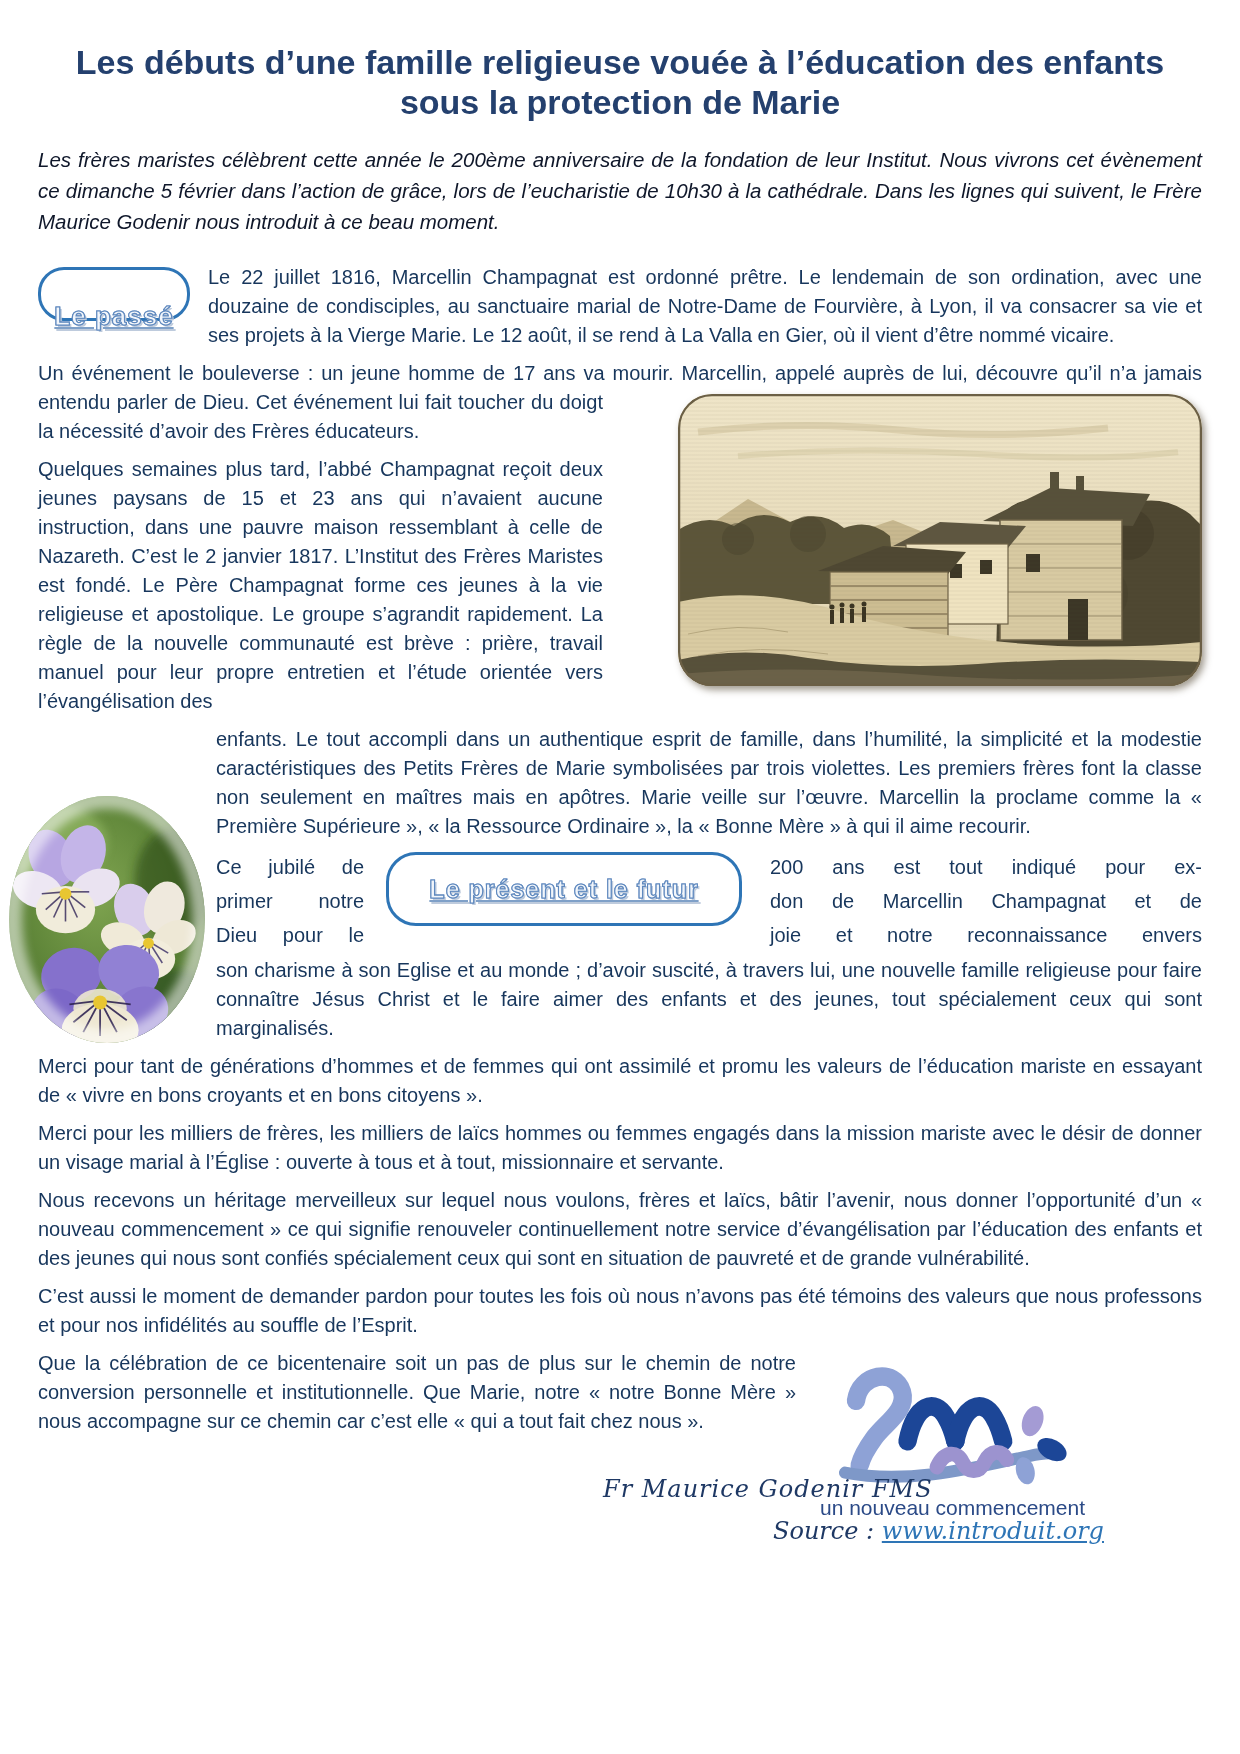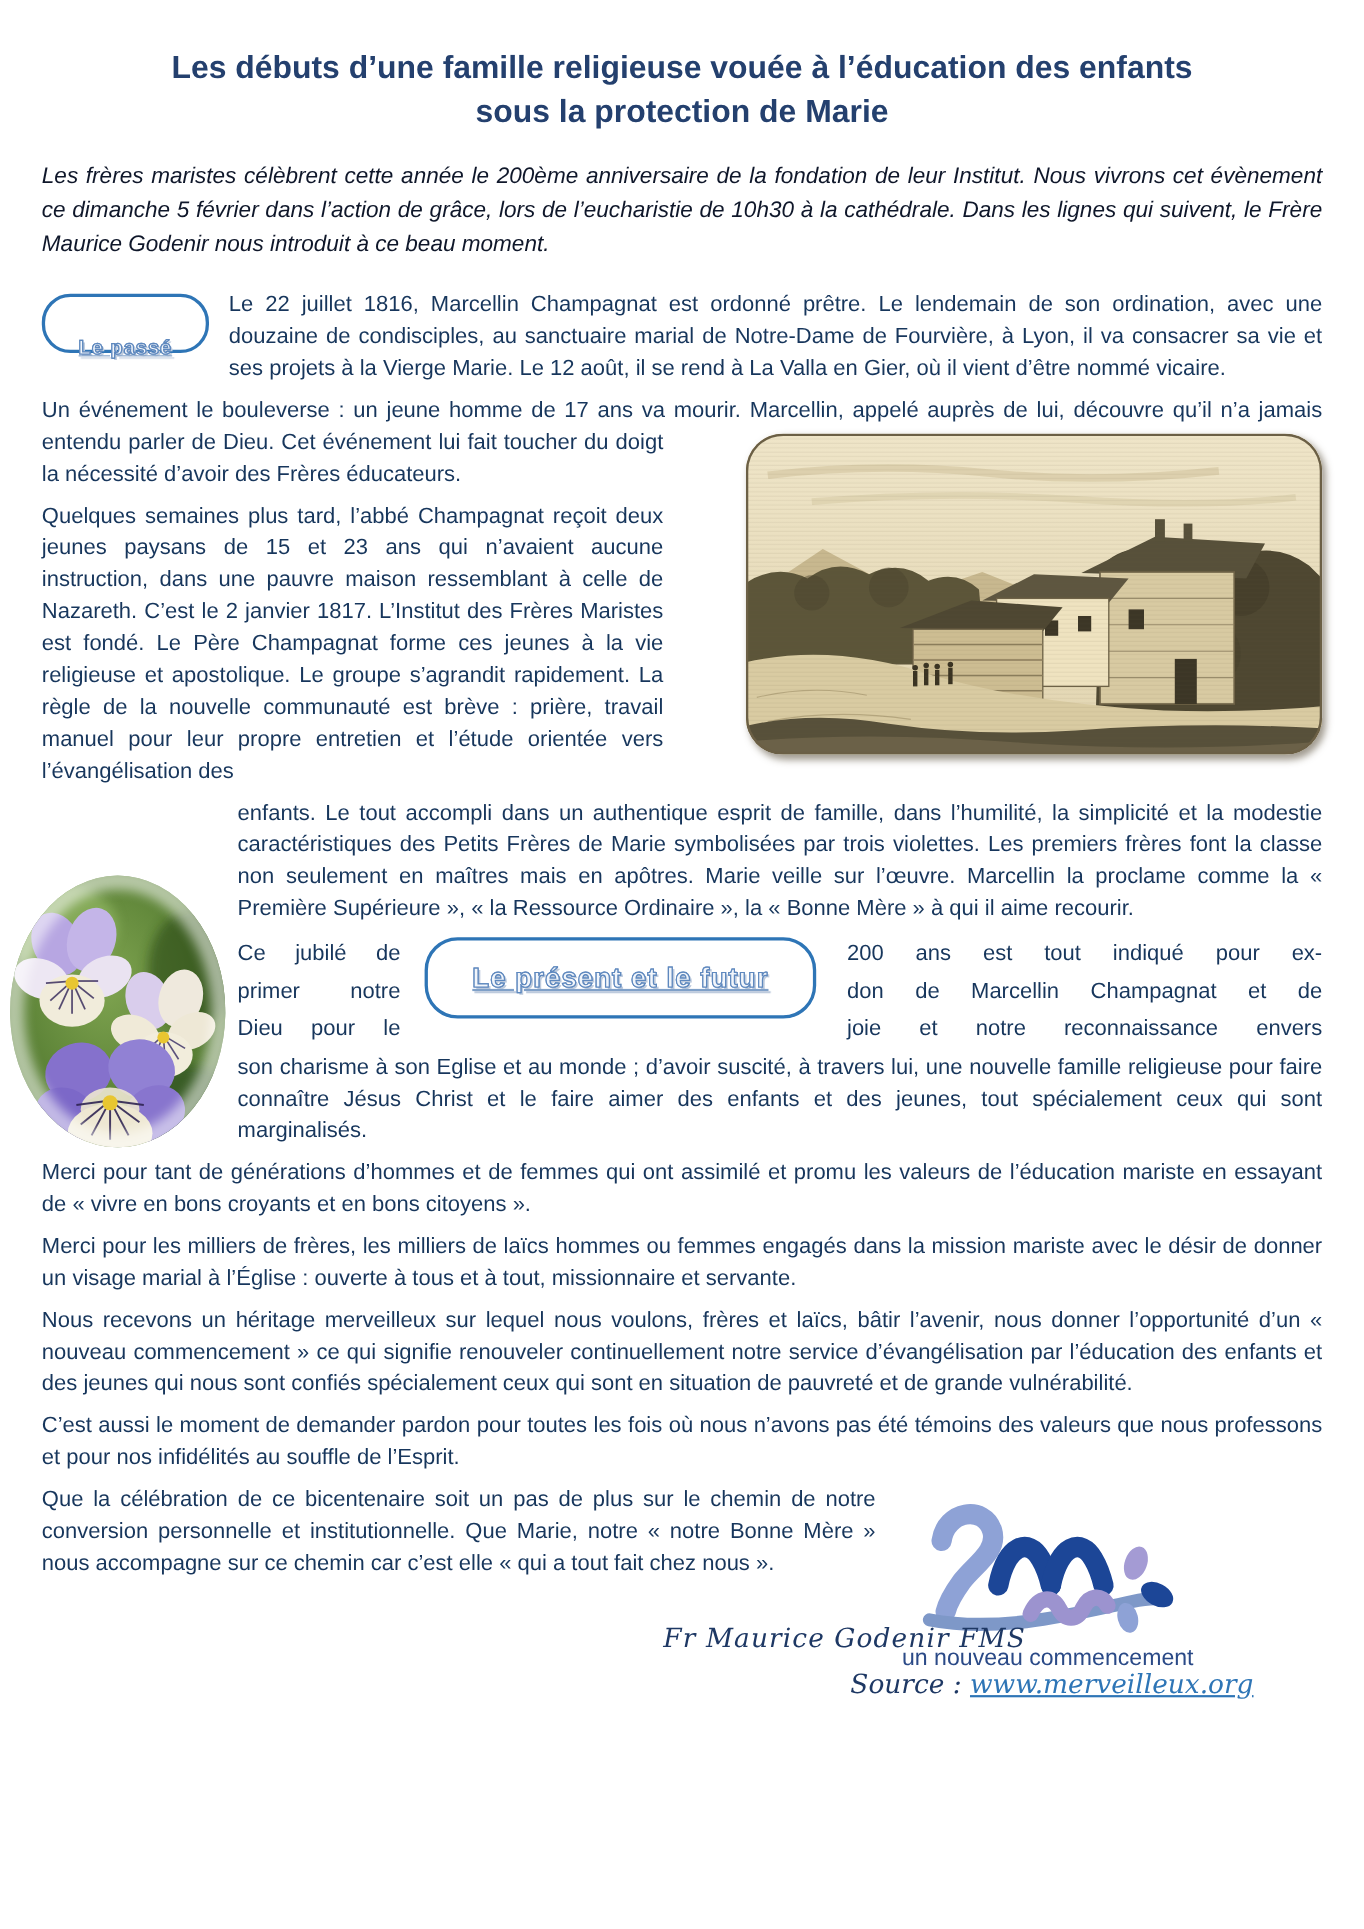--- a/index.html
+++ b/index.html
@@ -1,35 +1,35 @@
 <!DOCTYPE html>
 <html><head>
 <meta charset="utf-8">
 <style>
   html,body{margin:0;padding:0;background:#fff;}
   .page{position:relative;width:1240px;height:1754px;background:#ffffff;overflow:hidden;
         font-family:"Liberation Sans",sans-serif;color:#17365C;}
   .content{margin:0 38px;}
 
-  .title{margin-top:42px;text-align:center;font-weight:bold;font-size:29px;line-height:40px;color:#24406E;}
+  .title{margin-top:42px;text-align:center;font-weight:bold;font-size:34px;line-height:40px;color:#24406E;}
   .title span{display:block;}
 
   .intro{margin-top:22px;font-style:italic;font-size:20.5px;line-height:31px;color:#0f172a;
          text-align:justify;}
 
   .article{margin-top:26px;font-size:20px;line-height:29px;text-align:justify;color:#17365C;}
   .article p{margin:0 0 9px 0;}
 
   
   .badge{border:3px solid #2E75B6;background:#fff;display:flex;align-items:center;justify-content:center;box-sizing:border-box;}
   .badge-text{font-weight:bold;color:#F2F6FB;-webkit-text-stroke:1.1px #5E88BE;
               text-shadow:2px 2px 0 #BECBDD;letter-spacing:1px;
               text-decoration:underline;text-decoration-color:#7FA0C8;}
   .badge-past{float:left;width:152px;height:54px;border-radius:26px;margin:4px 18px 30px 0;}
-  .badge-past .badge-text{font-size:18px;margin-top:44px;}
+  .badge-past .badge-text{font-size:26px;margin-top:44px;}
   .badge-present{flex:0 0 356px;width:356px;height:74px;border-radius:30px;margin:2px 28px 0 22px;}
   .badge-present .badge-text{font-size:25px;}
 
   
   .engraving{float:right;width:524px;height:292px;margin:6px 0 24px 75px;border-radius:34px;
              overflow:hidden;box-shadow:3px 4px 7px rgba(70,58,35,.5);display:block;}
   .engraving svg{display:block;}
   .violets{float:left;width:198px;height:320px;margin:0 10px 6px -30px;display:block;}
   .violets svg{display:block;margin-top:70px;}
 
@@ -265,18 +265,18 @@
             <ellipse cx="222" cy="74" rx="11" ry="17" fill="#A49BD4" transform="rotate(20 222 74)"></ellipse>
             <ellipse cx="243" cy="105" rx="17" ry="11" fill="#1C4697" transform="rotate(28 243 105)"></ellipse>
             <ellipse cx="214" cy="128" rx="10" ry="15" fill="#8EA2D6" transform="rotate(-14 214 128)"></ellipse>
           </svg>
           <span class="logo-tagline" style="display:block;">un nouveau commencement</span>
         </span>
           </span><span>Que la célébration de ce bicentenaire soit un pas de plus sur le chemin de notre conversion personnelle et institutionnelle. Que Marie, notre « notre Bonne Mère » nous accompagne sur ce chemin car c’est elle « qui a tout fait chez nous ».</span></p>
 
       <div class="bottom">
         <span class="signature">Fr Maurice Godenir FMS</span>
-        <span class="source"><span>Source : </span><span class="source-link">www.merveilleux.org</span></span>
+        <span class="source"><span>Source : </span><span class="source-link">www.introduit.org</span></span>
       </div>
 
     </div>
   </div>
 </div>
 
 </body></html>

